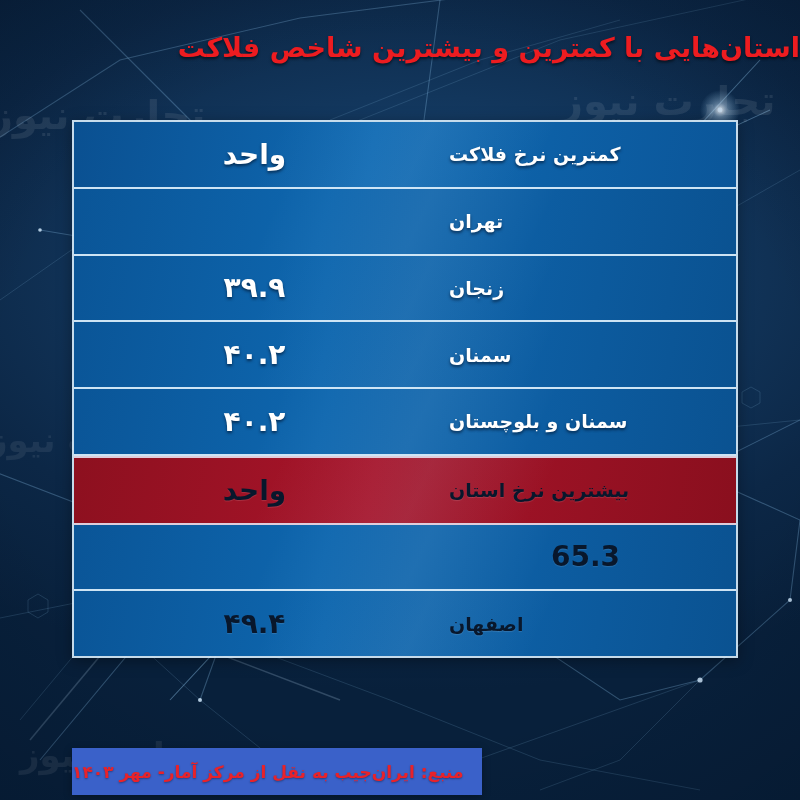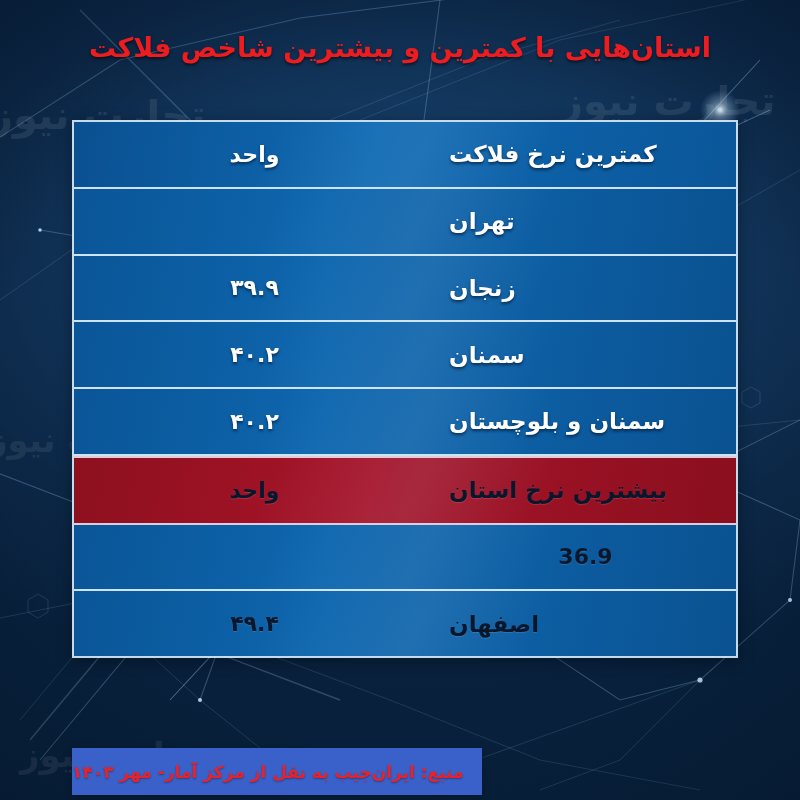--- a/index.html
+++ b/index.html
@@ -35,21 +35,21 @@
   .wm1{top:78px;left:560px;font-size:40px;}
   .wm2{top:92px;left:-10px;font-size:40px;}
   .wm3{top:250px;left:345px;font-size:30px;opacity:.06;}
   .wm4{top:420px;left:-12px;font-size:34px;opacity:.07;}
   .wm5{top:545px;left:215px;font-size:28px;opacity:.055;}
   .wm6{top:735px;left:20px;font-size:34px;opacity:.07;}
 
   
   #title{
     position:absolute;top:30px;left:0;width:800px;
-    text-align:center;
+    text-align:right;
     color:#ed1c20;
     font-size:27px;font-weight:700;line-height:1.32;
     text-shadow:0 2px 3px rgba(0,0,0,.55);
     direction:rtl;
   }
 
   
   #table{
     position:absolute;left:72px;top:120px;width:666px;height:538px;
     border:2px solid rgba(214,234,248,.92);
@@ -76,27 +76,27 @@
     background:linear-gradient(100deg,#8d101f 0%,#a8142a 45%,#8a0f1e 100%);
     border-bottom:2px solid rgba(230,226,240,.9);
     border-top:2px solid rgba(230,226,240,.9);
   }
 
   .cell-label{
     position:relative;z-index:2;
     width:50%;box-sizing:border-box;
     padding-inline-end:44px;
     text-align:left;direction:rtl;
-    font-size:23px;font-weight:700;
+    font-size:19px;font-weight:700;
   }
   .cell-value{
     position:relative;z-index:2;
     width:50%;box-sizing:border-box;
     text-align:center;direction:rtl;
-    font-size:22px;font-weight:700;
+    font-size:28px;font-weight:700;
     padding-inline-end:30px;
   }
   .txt-light{color:#ffffff;text-shadow:0 2px 3px rgba(0,20,45,.65);}
   .txt-dark{color:#08172c;text-shadow:0 1px 1px rgba(255,255,255,.12);}
 
   
   #footer{
     position:absolute;left:72px;top:700px;width:410px;height:47px;
     background:#3a61c9;
     display:flex;align-items:center;justify-content:flex-end;
@@ -233,21 +233,21 @@
   </div>
 
   <div class="row header-red">
     <div class="sheen"></div>
     <div class="cell-label txt-dark">بیشترین نرخ استان</div>
     <div class="cell-value txt-dark">واحد</div>
   </div>
 
   <div class="row">
     <div class="sheen"></div>
-    <div class="cell-value txt-dark">36.9</div>
+    <div class="cell-value txt-dark">65.3</div>
   </div>
 
   <div class="row">
     <div class="sheen"></div>
     <div class="cell-label txt-dark">اصفهان</div>
     <div class="cell-value txt-dark">۴۹.۴</div>
   </div>
 
 </div>
 

